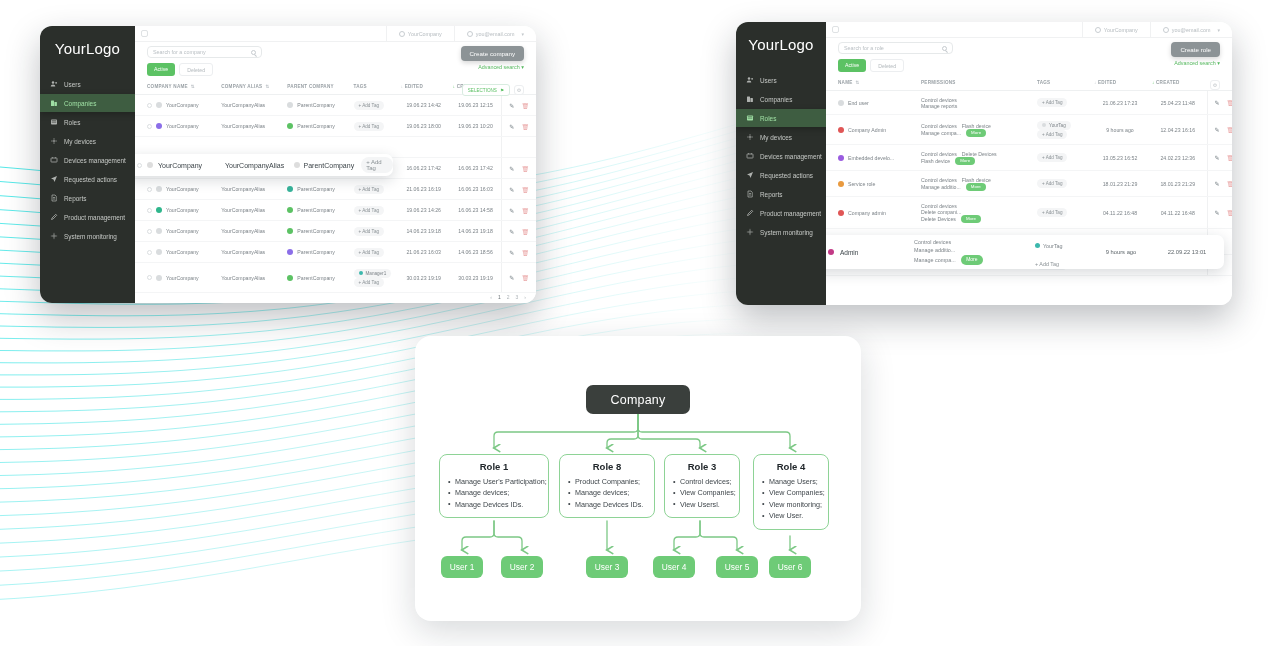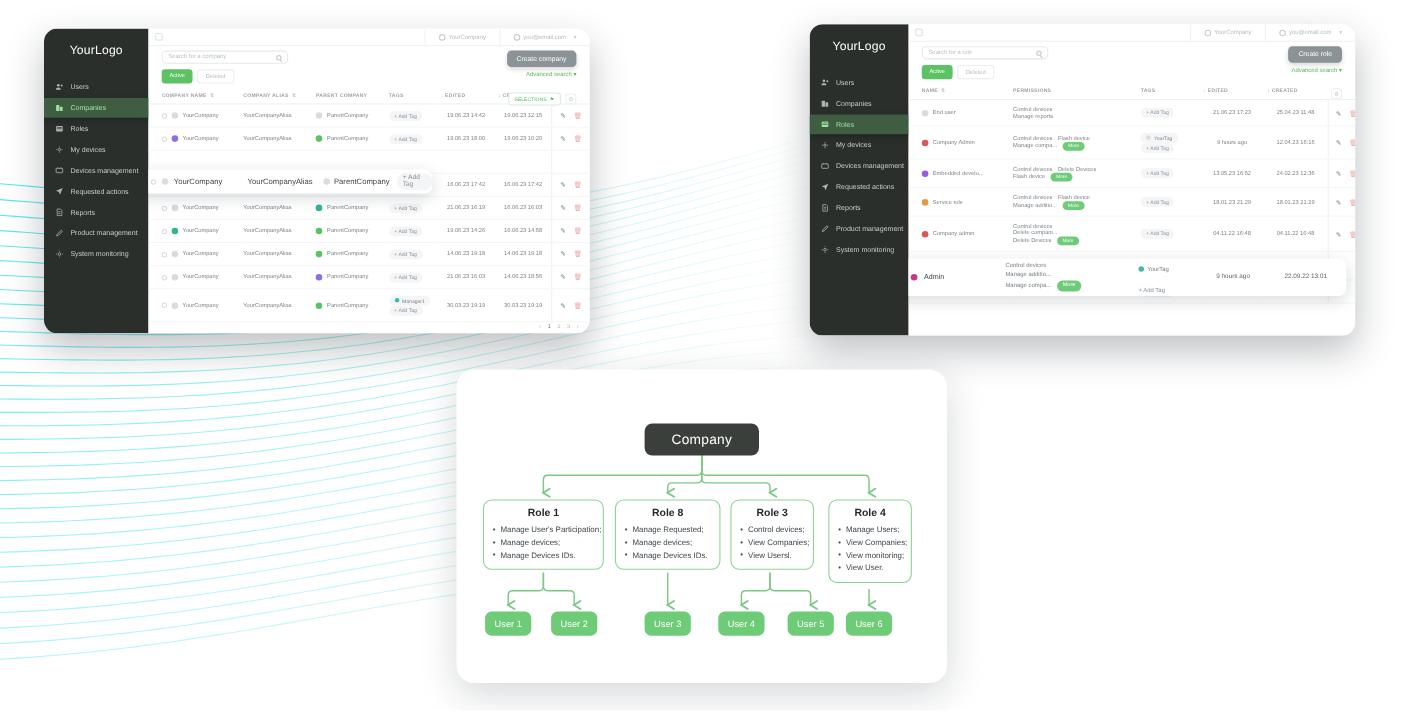--- a/index.html
+++ b/index.html
@@ -25,21 +25,21 @@
     z-index: 2;
   }
   .dash.left  { left: 40px;  top: 26px; width: 496px; height: 277px; }
   .dash.right { left: 736px; top: 22px; width: 496px; height: 283px; }
 
   .sidebar {
     width: 95px; background: #2b2f2b; color: #d9dbd9;
     padding: 14px 0 0 0; flex: 0 0 95px; position: relative;
   }
   .dash.right .sidebar { width: 90px; flex: 0 0 90px; }
-  .logo { text-align: center; font-size: 11px; color: #ffffff; letter-spacing: .2px; margin-bottom: 18px; }
+  .logo { text-align: center; font-size: 15px; color: #ffffff; letter-spacing: .2px; margin-bottom: 18px; }
   .nav { display: flex; flex-direction: column; gap: 1px; }
   .nav-item {
     display: flex; align-items: center; gap: 6px;
     padding: 5px 8px 5px 10px; font-size: 6.4px; color: #c7cac7;
     white-space: nowrap; position: relative;
   }
   .nav-item .ic { width: 8px; height: 8px; flex: 0 0 8px; display: block; opacity: .85; }
   .nav-item.active {
     background: #3e5d41; color: #9fe0a4; border-radius: 0 14px 14px 0;
     width: 109%; box-shadow: 0 2px 6px rgba(0,0,0,.25);
@@ -978,21 +978,21 @@
       <ul>
         <li>Manage User's Participation;</li>
         <li>Manage devices;</li>
         <li>Manage Devices IDs.</li>
       </ul>
     </div>
 
     <div class="role-box" style="left:144px; width:96px;">
       <div class="role-title">Role 8</div>
       <ul>
-        <li>Manage Requested;</li>
+        <li>Product Companies;</li>
         <li>Manage devices;</li>
         <li>Manage Devices IDs.</li>
       </ul>
     </div>
 
     <div class="role-box" style="left:249px; width:76px;">
       <div class="role-title">Role 3</div>
       <ul>
         <li>Control devices;</li>
         <li>View Companies;</li>

